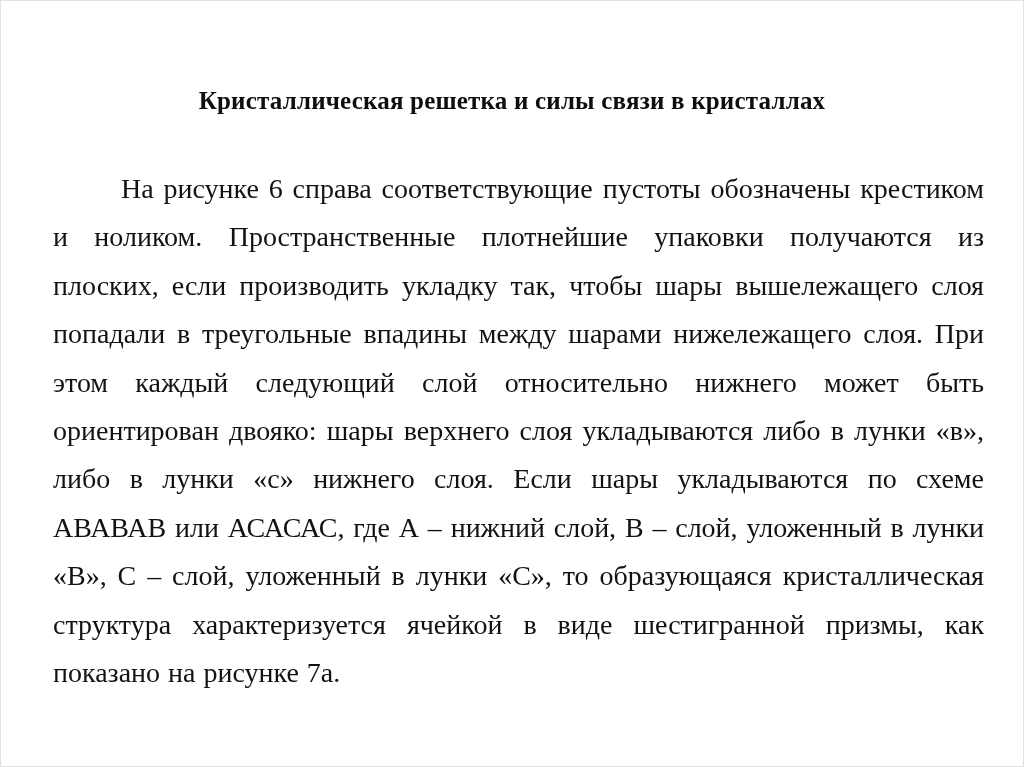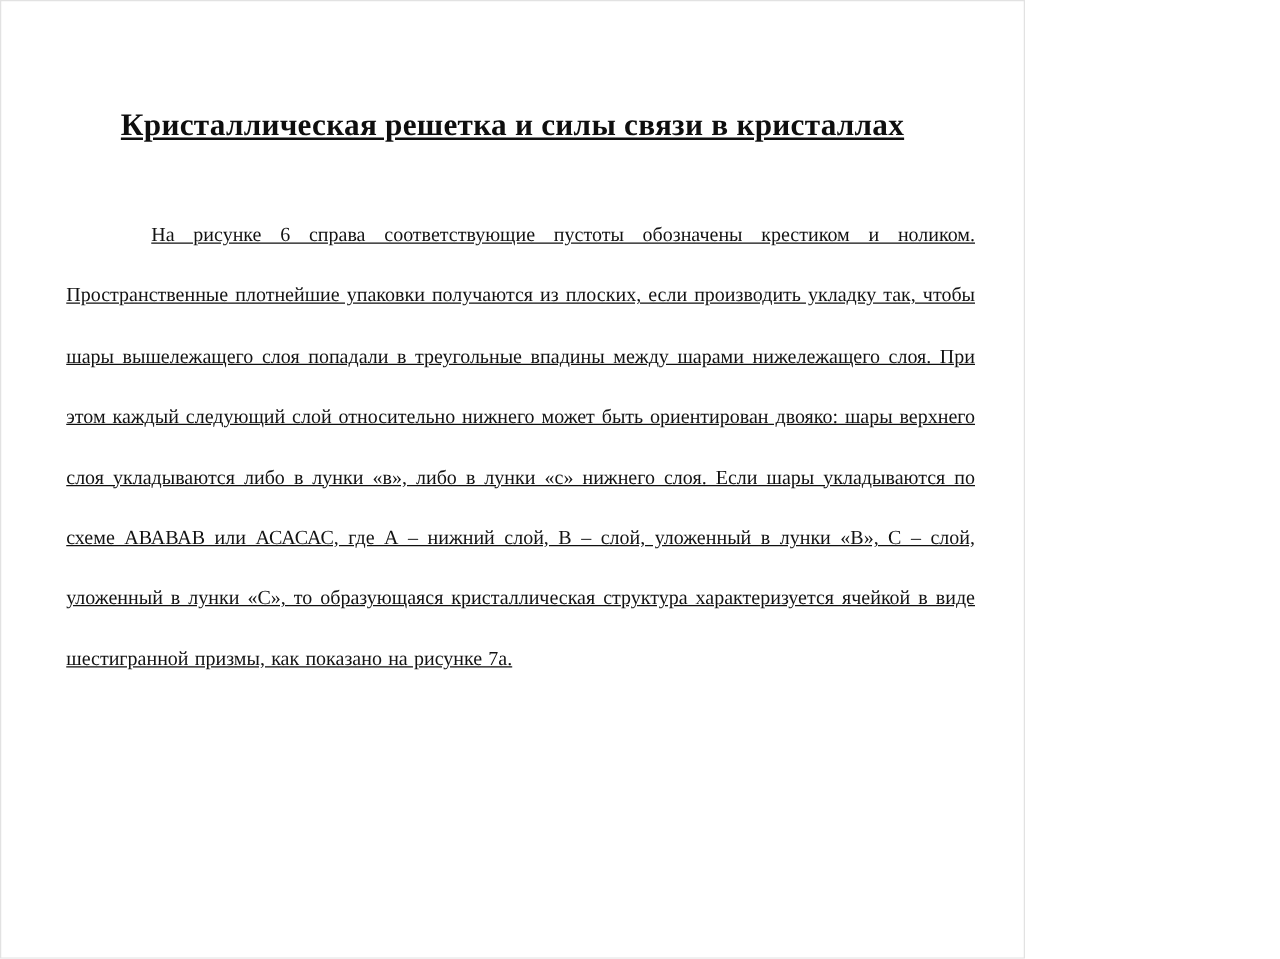--- a/index.html
+++ b/index.html
@@ -2,45 +2,44 @@
 <html lang="ru"><head>
 <meta charset="utf-8">
 <style>
   html, body {
     margin: 0;
     padding: 0;
     background: #ffffff;
   }
   .slide {
     position: relative;
-    width: 820px;
+    width: 1024px;
     height: 767px;
     box-sizing: border-box;
     background: #ffffff;
     border: 1px solid #e2e2e2;
     overflow: hidden;
     font-family: "Liberation Serif", "DejaVu Serif", serif;
     color: #101010;
-    text-decoration: underline;
   }
   .slide-title {
     margin: 0;
     padding-top: 86px;
     text-align: center;
     font-size: 25px;
     line-height: 28px;
     font-weight: 700;
     color: #0e0e0e;
     letter-spacing: 0.2px;
   }
   .slide-paragraph {
     margin: 50px 39px 0 52px;
     text-align: justify;
     text-indent: 68px;
-    font-size: 16px;
+    font-size: 28px;
     line-height: 48.4px;
     font-weight: 400;
     color: #121212;
     word-spacing: 1px;
   }
 </style>
 </head>
 <body>
 
 <div class="slide">

